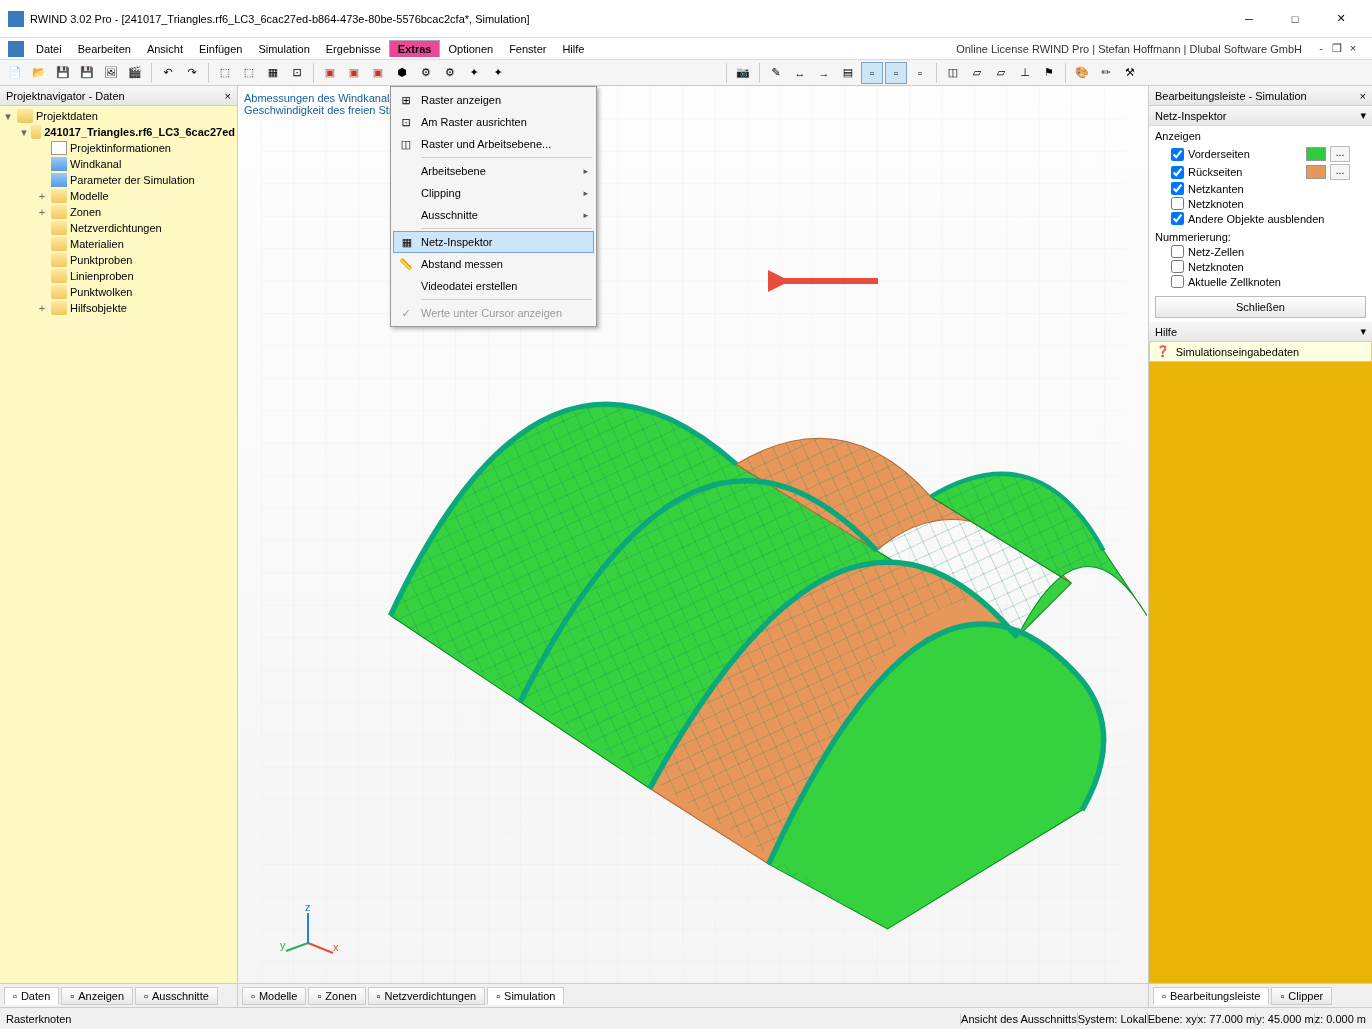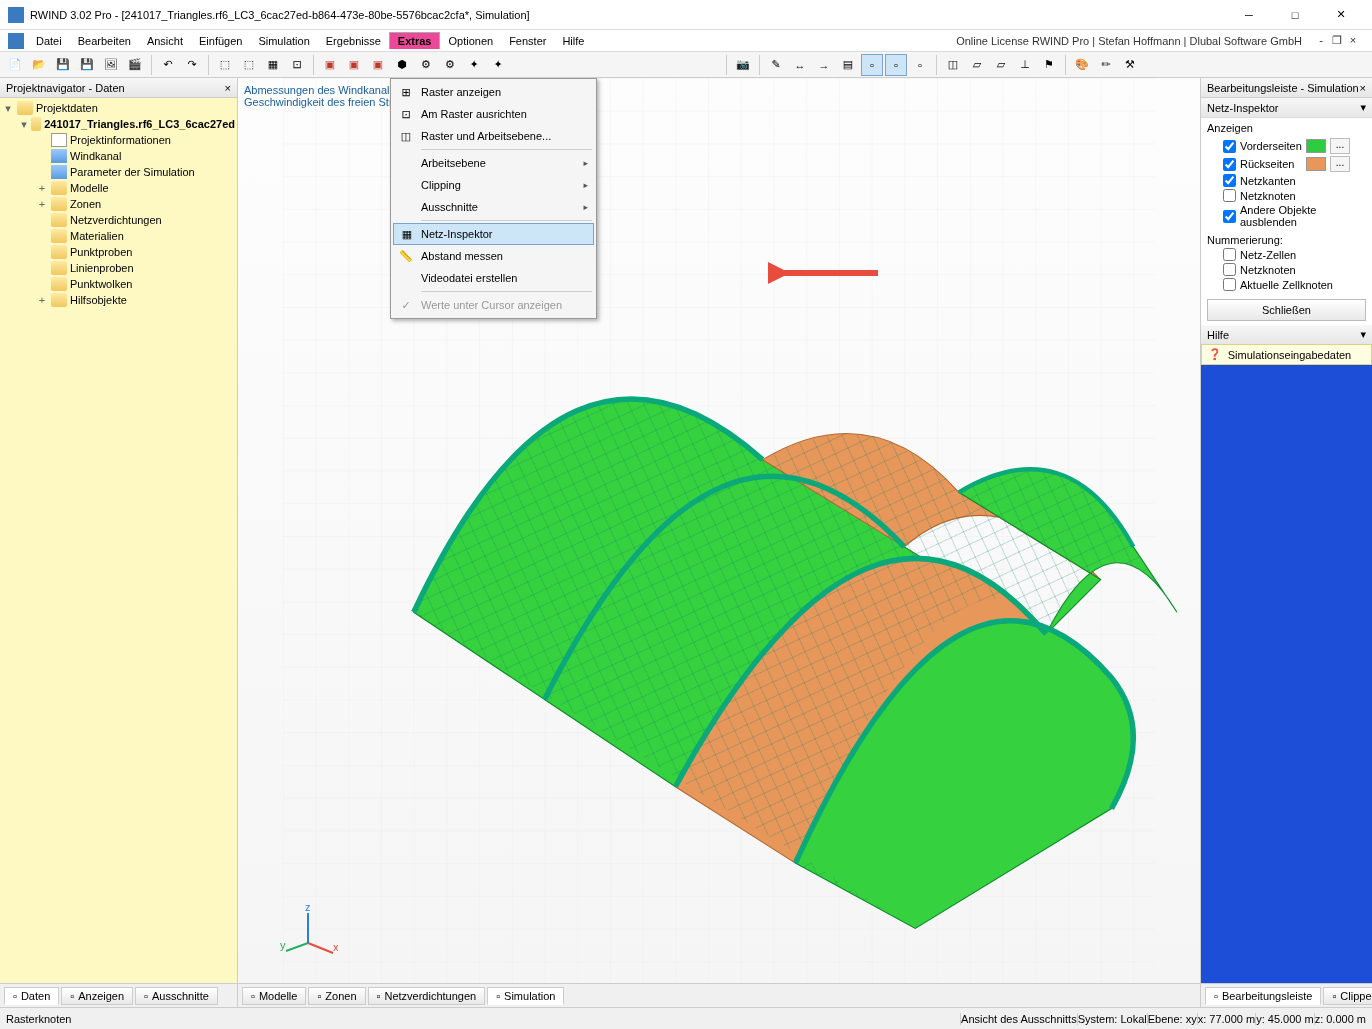--- a/index.html
+++ b/index.html
@@ -1,17 +1,17 @@
 <!DOCTYPE html>
 <html><head>
 <meta charset="utf-8">
 <style>
 * { box-sizing: border-box; margin: 0; padding: 0; font-family: "Segoe UI", Tahoma, sans-serif; font-size: 11px; }
 body { background: #f0f0f0; width: 1372px; height: 1029px; overflow: hidden; display: flex; flex-direction: column; }
-.titlebar { height: 30px; background: #fff; display: flex; align-items: center; padding: 0 8px; border-bottom: 1px solid #ddd; }
+.titlebar { height: 38px; background: #fff; display: flex; align-items: center; padding: 0 8px; border-bottom: 1px solid #ddd; }
 .titlebar .icon { width: 16px; height: 16px; background: #3a7bbf; margin-right: 6px; }
 .titlebar .title { flex: 1; color: #000; }
 .window-controls { display: flex; gap: 0; }
 .window-controls div { width: 46px; height: 30px; display: flex; align-items: center; justify-content: center; cursor: pointer; }
 .menubar { height: 22px; background: #fff; display: flex; align-items: center; padding: 0 4px; border-bottom: 1px solid #ddd; position: relative; }
 .menubar .menu-item { padding: 2px 8px; cursor: pointer; }
 .menubar .menu-item.open { background: #ec4899; border: 1px solid #aaa; border-bottom: none; font-weight: bold; }
 .menubar .right { margin-left: auto; color: #333; padding-right: 8px; display:flex; align-items:center; gap:12px; }
 .child-ctrl { display:flex; gap:2px; }
 .child-ctrl span { width:14px; text-align:center; cursor:pointer; }
@@ -34,21 +34,21 @@
 .viewport { flex: 1; position: relative; background: linear-gradient(#fdfdfd,#f5f5f5); overflow: hidden; }
 .viewport-info { position: absolute; top: 6px; left: 6px; color: #1a5fa0; font-size: 11px; z-index: 1; }
 .dropdown { position: absolute; top: 0; left: 152px; width: 207px; background: #f5f5f5; border: 1px solid #999; box-shadow: 2px 2px 4px rgba(0,0,0,0.3); z-index: 100; padding: 2px; }
 .dd-item { display: flex; align-items: center; height: 22px; padding: 0 4px 0 28px; position: relative; cursor: pointer; }
 .dd-item .dd-icon { position: absolute; left: 4px; width: 18px; height: 18px; display:flex; align-items:center; justify-content:center; }
 .dd-sep { height: 1px; background: #ccc; margin: 2px 2px 2px 28px; }
 .dd-sub::after { content: "▸"; position: absolute; right: 6px; color: #555; font-size: 9px; }
 .dd-item.disabled { color: #999; }
 .dd-item.highlight { background: #cde6f7; border: 1px solid #7da2ce; padding: 0 3px 0 27px; }
 .arrow { position: absolute; top: 180px; left: 530px; z-index: 101; pointer-events:none; }
-.right-panel { width: 172px; background: #1d4ed8; border-left: 1px solid #ccc; display: flex; flex-direction: column; }
+.right-panel { width: 224px; background: #eab308; border-left: 1px solid #ccc; display: flex; flex-direction: column; }
 .rp-head { padding: 3px 6px; background: linear-gradient(#f7f7f7,#e6e6e6); display:flex; justify-content:space-between; align-items:center; }
 .rp-body { padding: 4px 6px; background: #fff; }
 .rp-field { margin: 2px 0; }
 .rp-textarea { width: 100%; height: 160px; border: 1px solid #ccc; background: #fff; resize: none; }
 .chk-row { display: flex; align-items: center; gap: 4px; margin: 2px 16px; }
 .chk-row input { width: 13px; height: 13px; }
 .color-box { width: 20px; height: 14px; border: 1px solid #999; }
 .dots-btn { width: 20px; height: 16px; border: 1px solid #bbb; background: #f5f5f5; font-size: 10px; text-align:center; cursor:pointer; }
 .close-btn { width: 100%; height: 22px; margin-top: 6px; background: linear-gradient(#fff,#e8e8e8); border: 1px solid #bbb; cursor: pointer; }
 .help-box { background: #ffffe1; border: 1px solid #e0d080; padding: 3px 6px; display:flex; align-items:center; gap:6px; }

